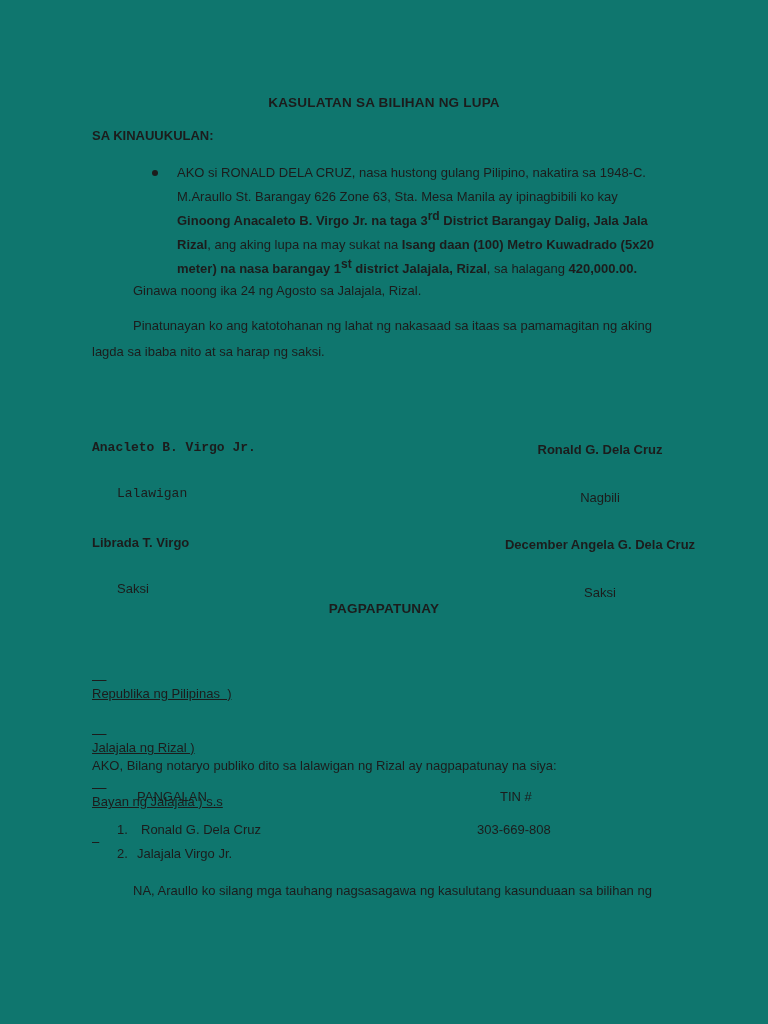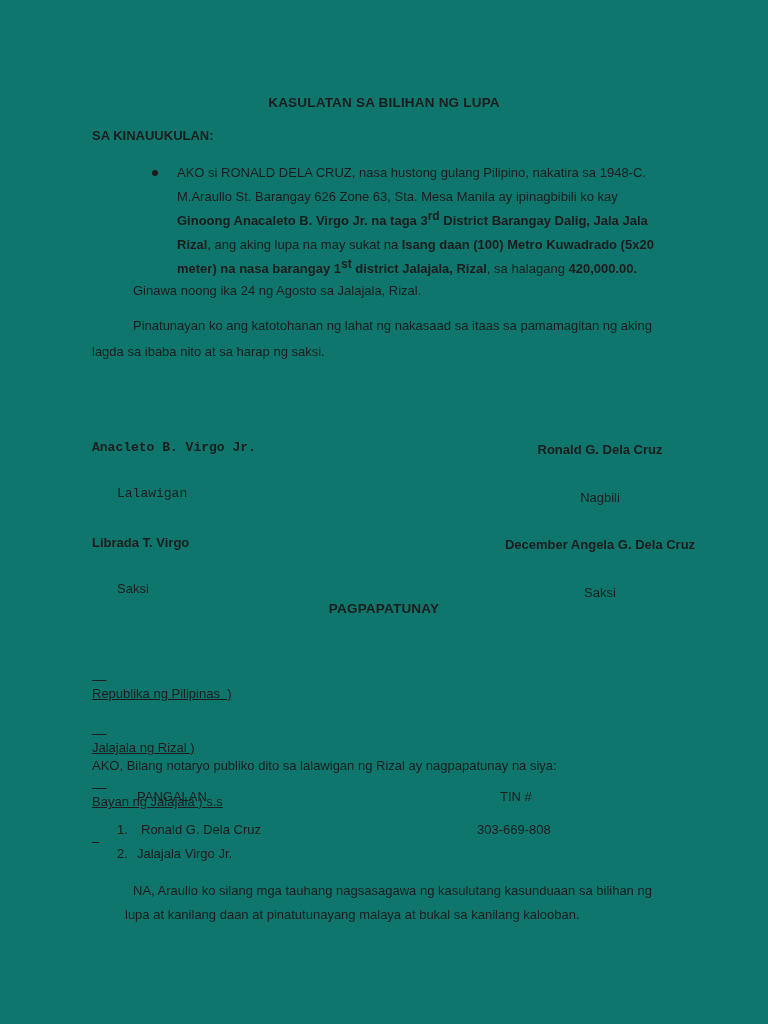--- a/index.html
+++ b/index.html
@@ -82,15 +82,14 @@
   <div class="abs" style="top:789px; left:500px;">TIN #</div>
 
   <div class="abs" style="top:822px; left:117px;">1.</div>
   <div class="abs" style="top:822px; left:141px;">Ronald G. Dela Cruz</div>
   <div class="abs" style="top:822px; left:477px;">303-669-808</div>
 
   <div class="abs" style="top:846px; left:117px;">2.</div>
   <div class="abs" style="top:846px; left:137px;">Jalajala Virgo Jr.</div>
 
   <div class="abs" style="top:883px; left:133px;">NA, Araullo ko silang mga tauhang nagsasagawa ng kasulutang kasunduaan sa bilihan ng</div>
-  <div class="abs" style="top:907px; left:125px;">lupa at kanilang daan at pinatutunayang malaya at bukal sa kanilang kalooban.</div>
 
 </div>
 
 </body></html>

